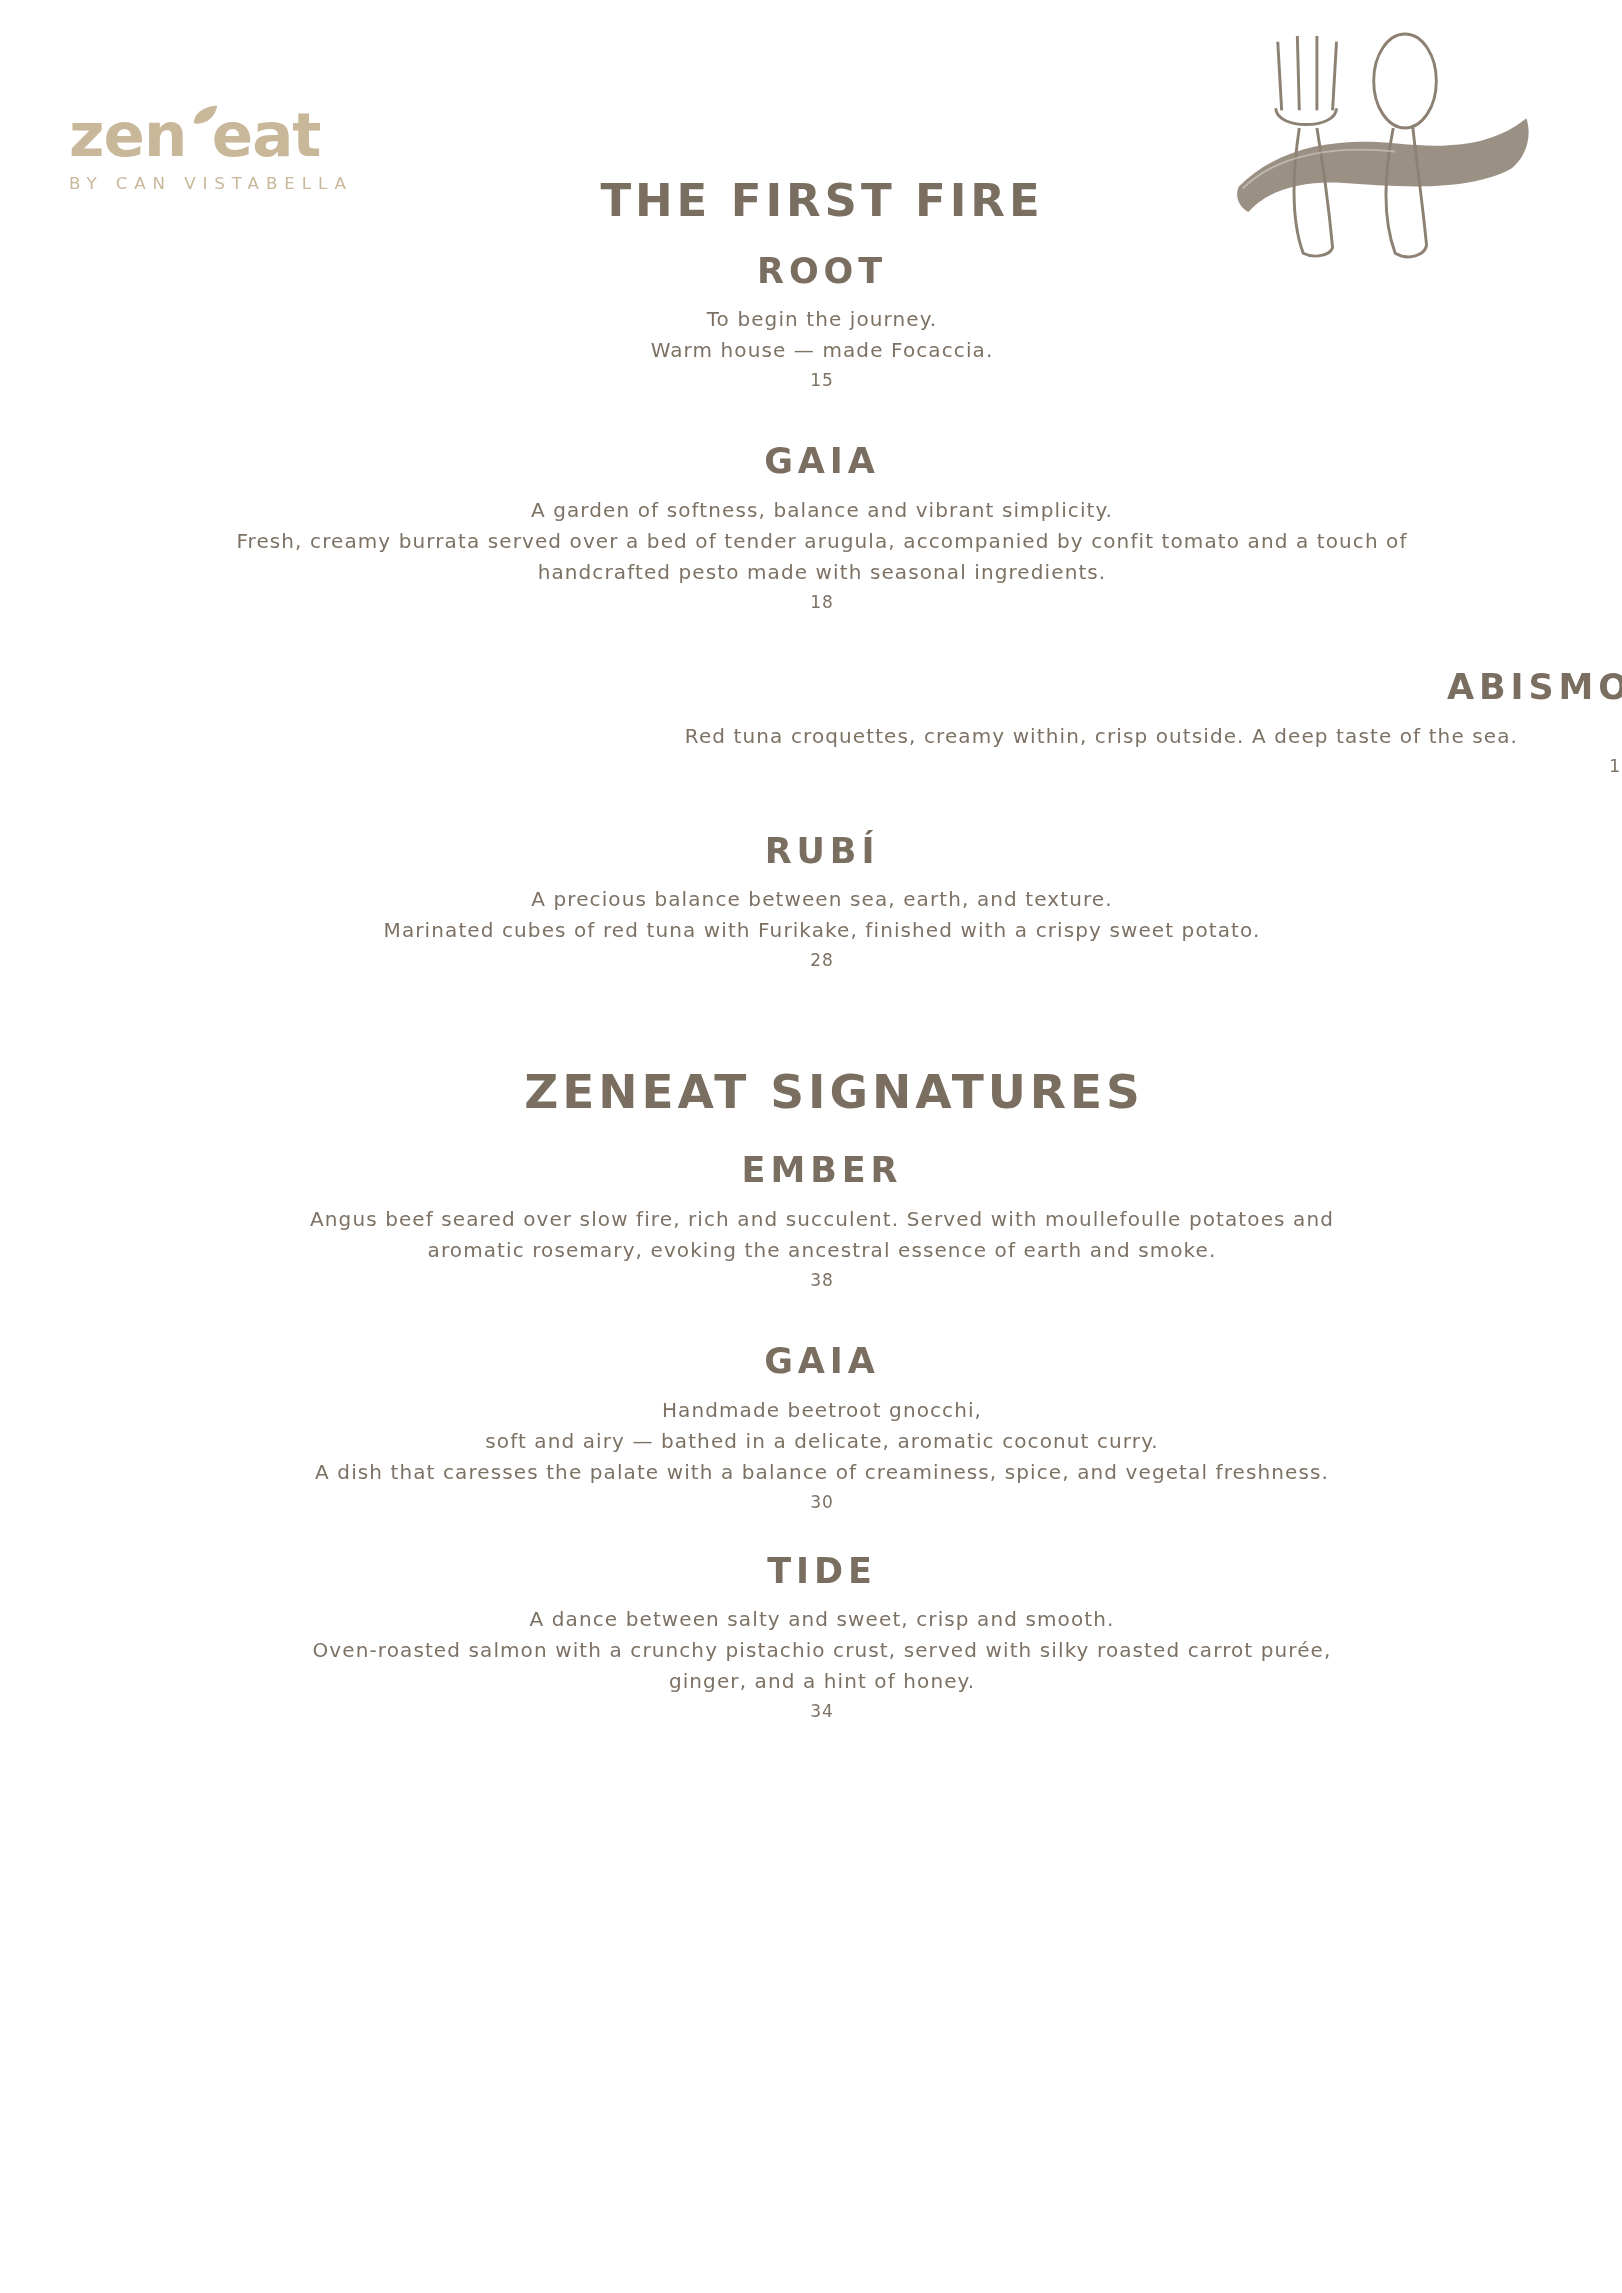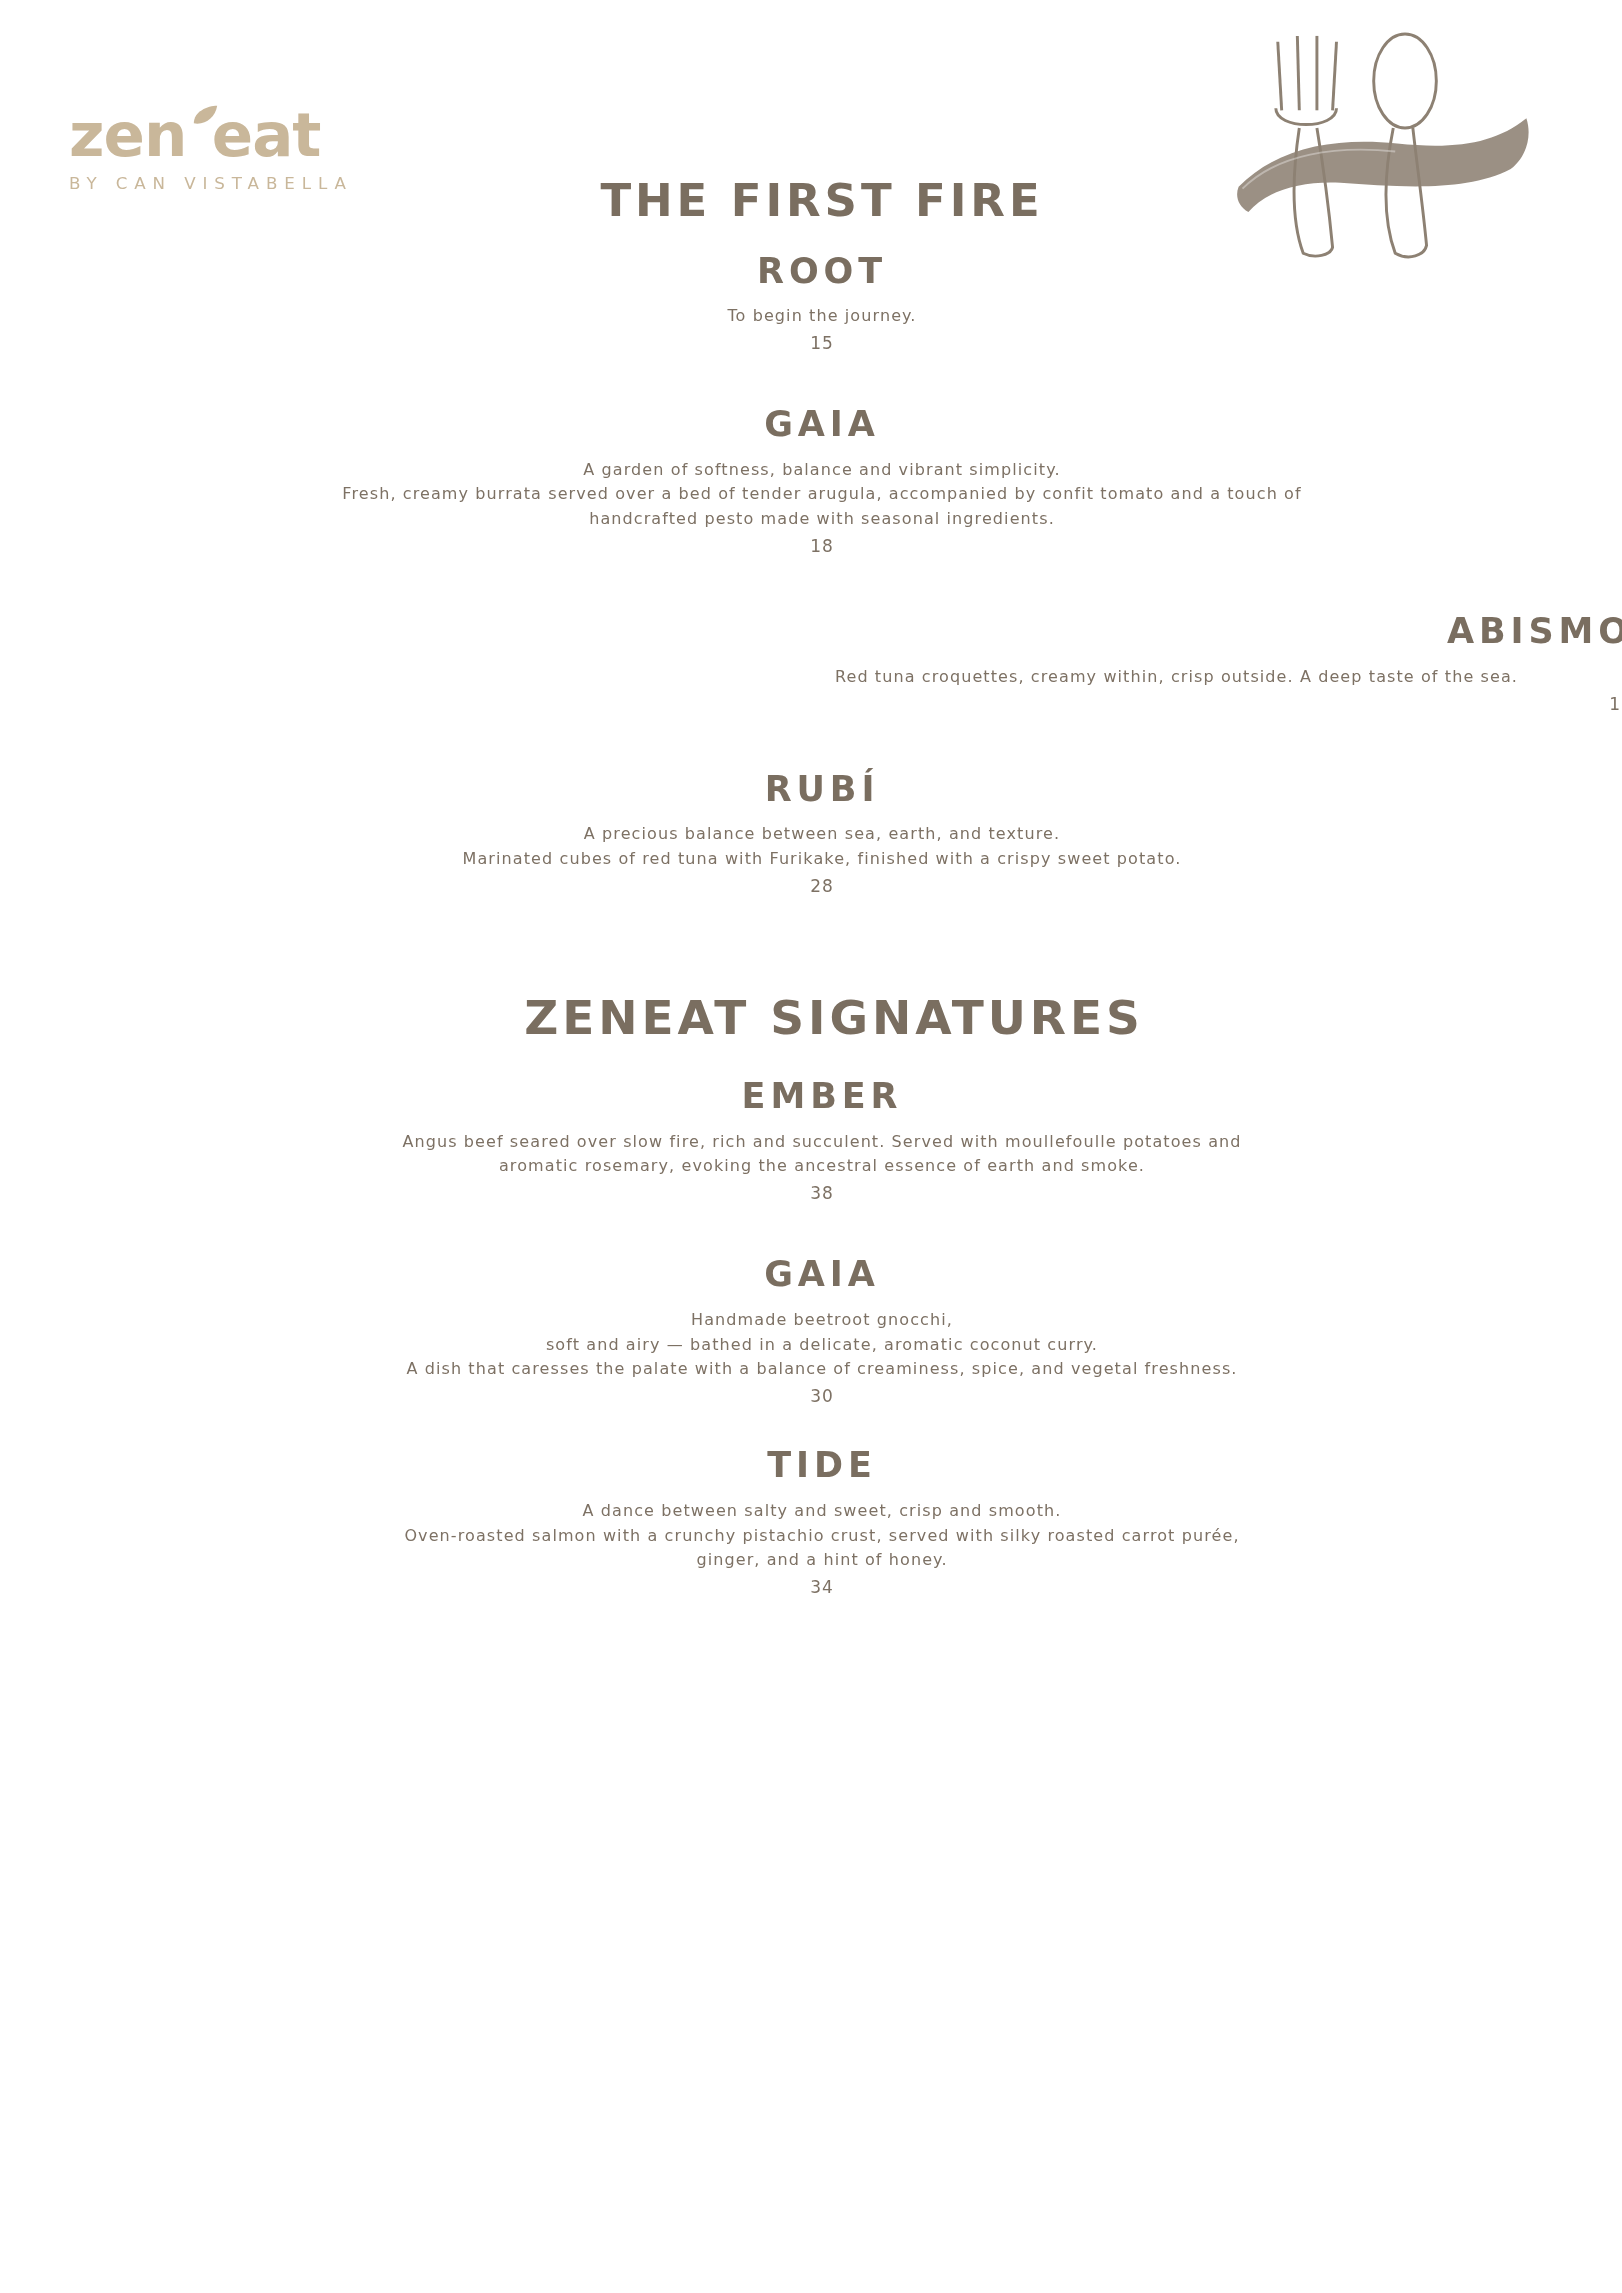--- a/index.html
+++ b/index.html
@@ -98,21 +98,21 @@
   }
   .dish-name {
     font-family: "DejaVu Sans", sans-serif;
     font-weight: bold;
     font-size: 35px;
     letter-spacing: 4.9px;
     color: #7a6e60;
     margin-bottom: 13.7px;
   }
   .dish-desc {
-    font-size: 16px;
+    font-size: 20px;
     letter-spacing: 1.1px;
     line-height: 1.55;
     color: #7d7164;
     max-width: 1392px;
     margin: 0 auto;
   }
   .dish-desc div { white-space: nowrap; }
   .dish-price {
     font-size: 17px;
     letter-spacing: 1px;
@@ -166,20 +166,21 @@
   </div>
 
   <div class="menu">
 
     <div class="section-title section-first">THE FIRST FIRE</div>
 
     <div class="dish sp-root">
       <div class="dish-name">ROOT</div>
       <div class="dish-desc">
         <div>To begin the journey.</div>
+        <div>Warm house — made Focaccia.</div>
       </div>
       <div class="dish-price">15</div>
     </div>
 
     <div class="dish sp-eden">
       <div class="dish-name">GAIA</div>
       <div class="dish-desc">
         <div>A garden of softness, balance and vibrant simplicity.</div>
         <div>Fresh, creamy burrata served over a bed of tender arugula, accompanied by confit tomato and a touch of</div>
         <div>handcrafted pesto made with seasonal ingredients.</div>

